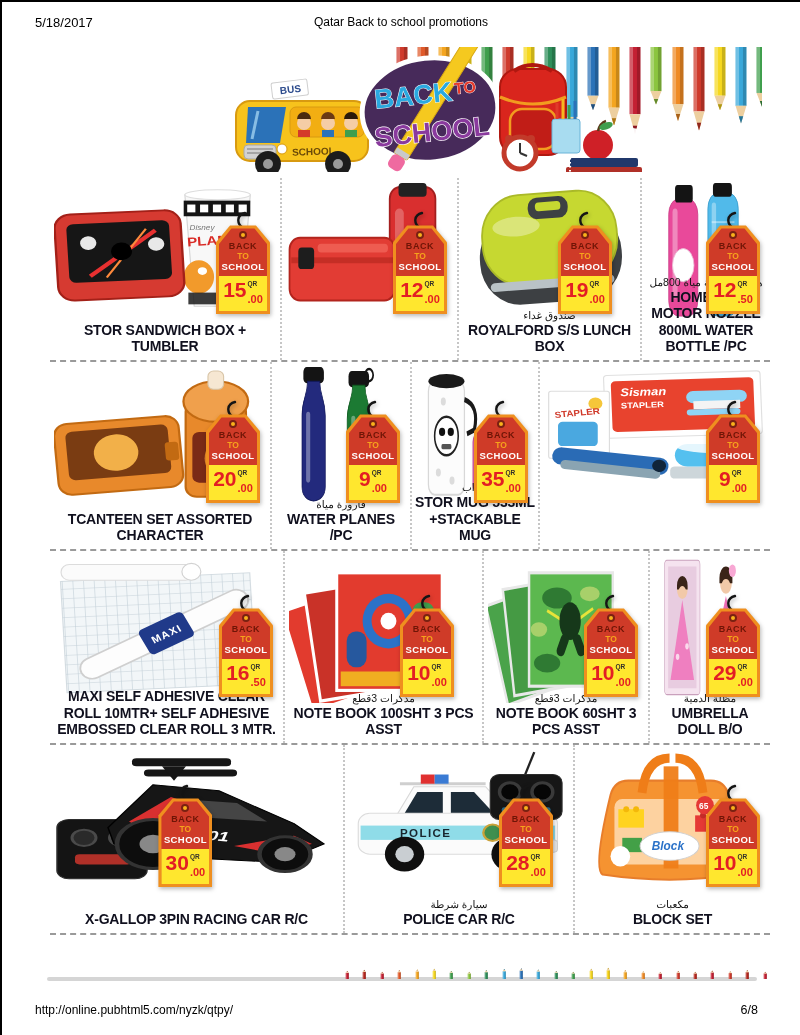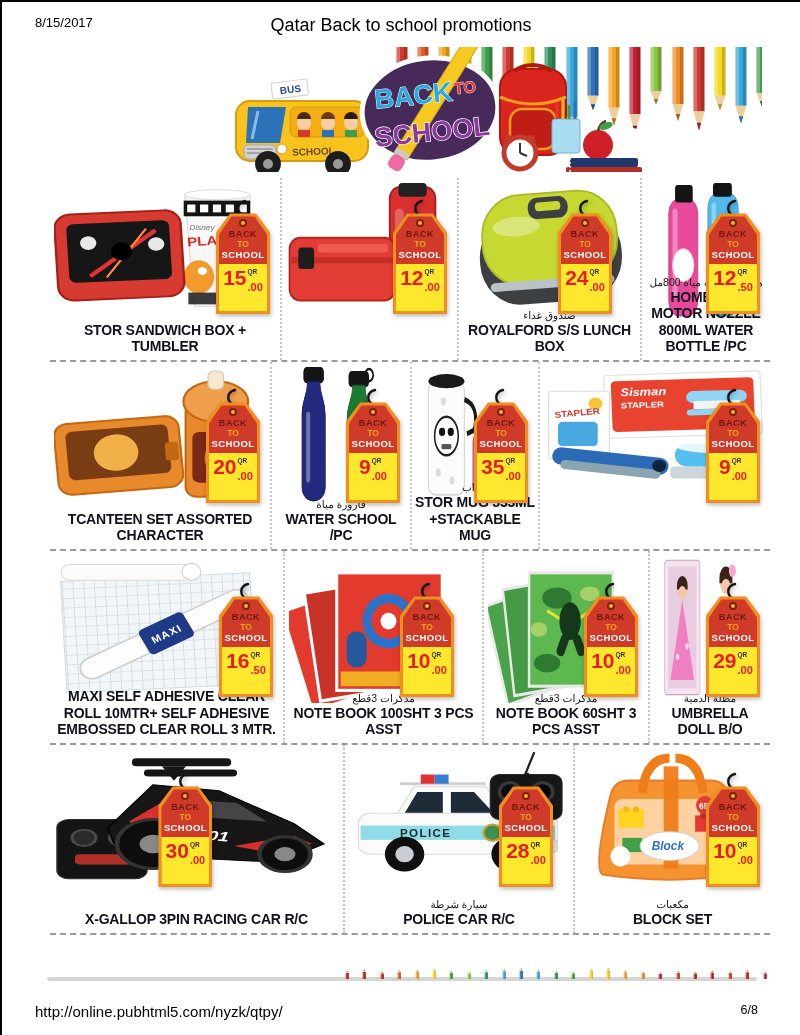--- a/index.html
+++ b/index.html
@@ -4,22 +4,22 @@
 <style>
   *{margin:0;padding:0;box-sizing:border-box}
   html,body{background:#fff}
   body{
     width:800px;height:1035px;position:relative;overflow:hidden;
     font-family:"Liberation Sans",sans-serif;color:#000;
     border-top:2px solid #000;border-left:2px solid #000;
   }
   
   .hdr-date{position:absolute;top:13px;left:33px;font-size:13px}
-  .hdr-title{position:absolute;top:13px;left:0;width:100%;text-align:center;font-size:18px}
-  .ftr-url{position:absolute;top:1001px;left:33px;font-size:15px}
+  .hdr-title{position:absolute;top:13px;left:0;width:100%;text-align:center;font-size:12px}
+  .ftr-url{position:absolute;top:1001px;left:33px;font-size:12px}
   .ftr-page{position:absolute;top:1001px;right:42px;font-size:12.5px}
 
   
   .banner{position:absolute;left:40px;top:45px;width:720px;height:125px}
   .pencils-bottom{position:absolute;left:35px;top:942px;width:730px;height:42px}
 
   
   .content{position:absolute;left:48px;top:176px;width:720px}
   .row{display:flex;border-bottom:2px dashed #9a9a9a}
   .cell{position:relative}
@@ -42,30 +42,30 @@
   .t-string{display:block;margin:0 auto -4px}
   .tag-body{clip-path:polygon(26% 0,74% 0,100% 19%,100% 100%,0 100%,0 19%);
             background:#ef8f1f;padding:3px}
   .tag-in{clip-path:polygon(26% 0,74% 0,100% 19%,100% 100%,0 100%,0 19%);
           background:#cf3b28;overflow:hidden}
   .hole{width:8px;height:8px;border-radius:50%;background:#f7b21c;
         border:2px solid #7a2111;margin:3px auto 2px}
   .t1{font-size:9px;font-weight:bold;color:#6e1506;letter-spacing:.6px;line-height:1.15}
   .t2{font-size:8.5px;font-weight:bold;color:#f6a21c;line-height:1.1}
   .t3{font-size:9.5px;font-weight:bold;color:#fff;letter-spacing:.4px;line-height:1.2;margin-bottom:3px}
-  .price{background:#ffe72e;padding:5px 1px 18px;display:flex;justify-content:center;align-items:flex-start;gap:1px}
+  .price{background:#ffe72e;padding:5px 1px 6px;display:flex;justify-content:center;align-items:flex-start;gap:1px}
   .pi{font-size:21px;line-height:.85;font-weight:bold;color:#e31e24}
   .pf{display:flex;flex-direction:column;align-items:flex-start}
   .qr{font-size:6.5px;font-weight:bold;color:#33302a;line-height:1}
   .pd{font-size:11px;font-weight:bold;color:#e31e24;line-height:1;margin-top:7px}
 </style>
 </head>
 <body>
 
-<div class="hdr-date">8/15/2017</div>
+<div class="hdr-date">5/18/2017</div>
 <div class="hdr-title">Qatar Back to school promotions</div>
 
 <div class="banner">
 <svg viewBox="0 0 720 125" preserveAspectRatio="none">
   <defs>
     <symbol id="pencil" viewBox="0 0 20 160">
       <rect x="3" y="0" width="14" height="118" fill="currentColor"></rect>
       <rect x="3" y="0" width="4.5" height="118" fill="#ffffff" opacity=".28"></rect>
       <rect x="12.5" y="0" width="4.5" height="118" fill="#000000" opacity=".18"></rect>
       <polygon points="3,118 17,118 10,152" fill="#edcf9f"></polygon>
@@ -289,21 +289,21 @@
         <svg class="t-string" width="22" height="18" viewBox="0 0 22 18">
             <path d="M11 17 C4 12 5 4 13 2" fill="none" stroke="#151515" stroke-width="2.4" stroke-linecap="round"></path>
           </svg>
         <div class="tag-body">
             <div class="tag-in">
           <div class="hole"></div>
           <div class="t1">BACK</div>
           <div class="t2">TO</div>
           <div class="t3">SCHOOL</div>
           <div class="price">
-                <span class="pi">24</span>
+                <span class="pi">19</span>
                 <span class="pf">
                   <span class="qr">QR</span>
                   <span class="pd">.00</span>
                 </span>
               </div>
         </div>
           </div>
       </div>
       <div class="labels">
         <div class="ar">صندوق غداء</div>
@@ -429,21 +429,21 @@
                 <span class="pf">
                   <span class="qr">QR</span>
                   <span class="pd">.00</span>
                 </span>
               </div>
         </div>
           </div>
       </div>
       <div class="labels">
         <div class="ar">قارورة مياة</div>
-        <div class="en">WATER SCHOOL /PC</div>
+        <div class="en">WATER PLANES /PC</div>
       </div>
     </div>
 
     <div class="cell" style="flex:0 0 128px">
       <div class="art">
         <svg viewBox="0 0 190 140" preserveAspectRatio="none">
           <rect x="20" y="14" width="58" height="112" rx="10" fill="#fcfcfc" stroke="#d8d8d8" stroke-width="2"></rect>
           <circle cx="36" cy="104" r="4" fill="#bbb" opacity=".5"></circle>
             <circle cx="58" cy="112" r="4" fill="#bbb" opacity=".5"></circle>
             <circle cx="44" cy="34" r="4" fill="#bbb" opacity=".5"></circle>

